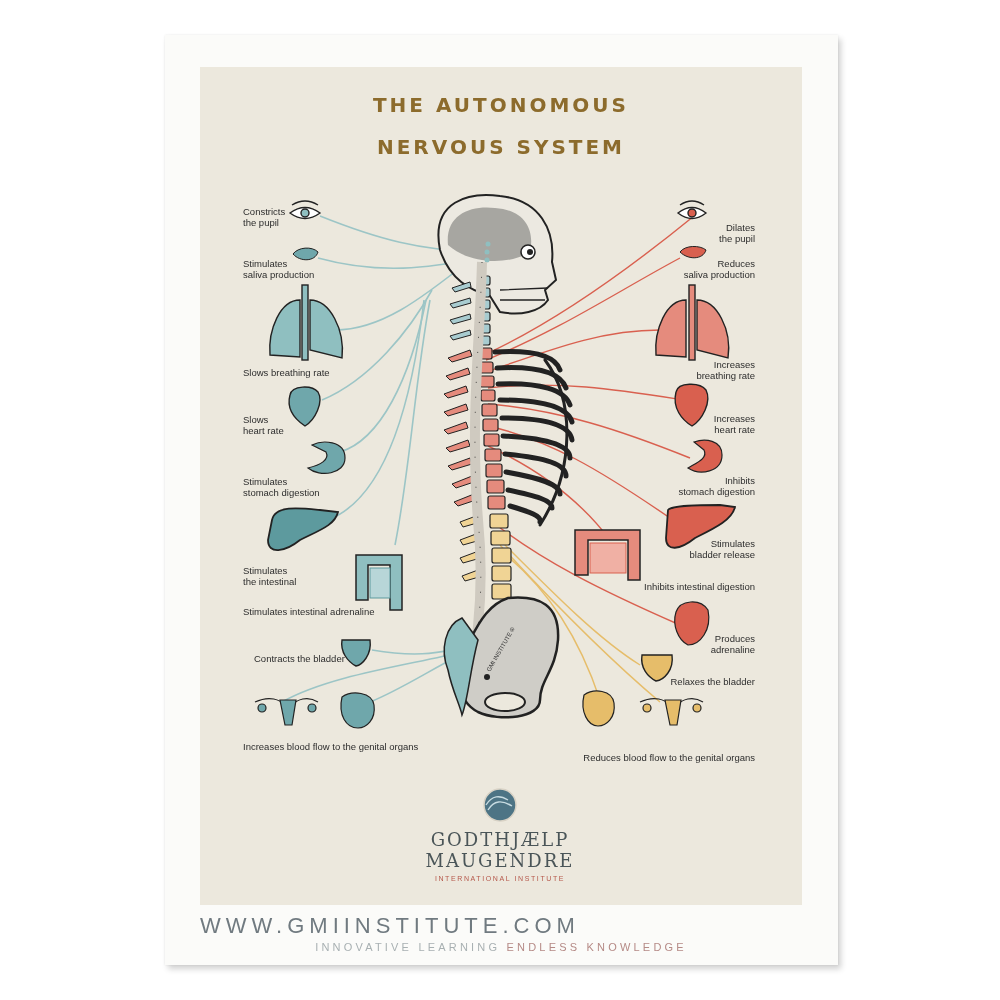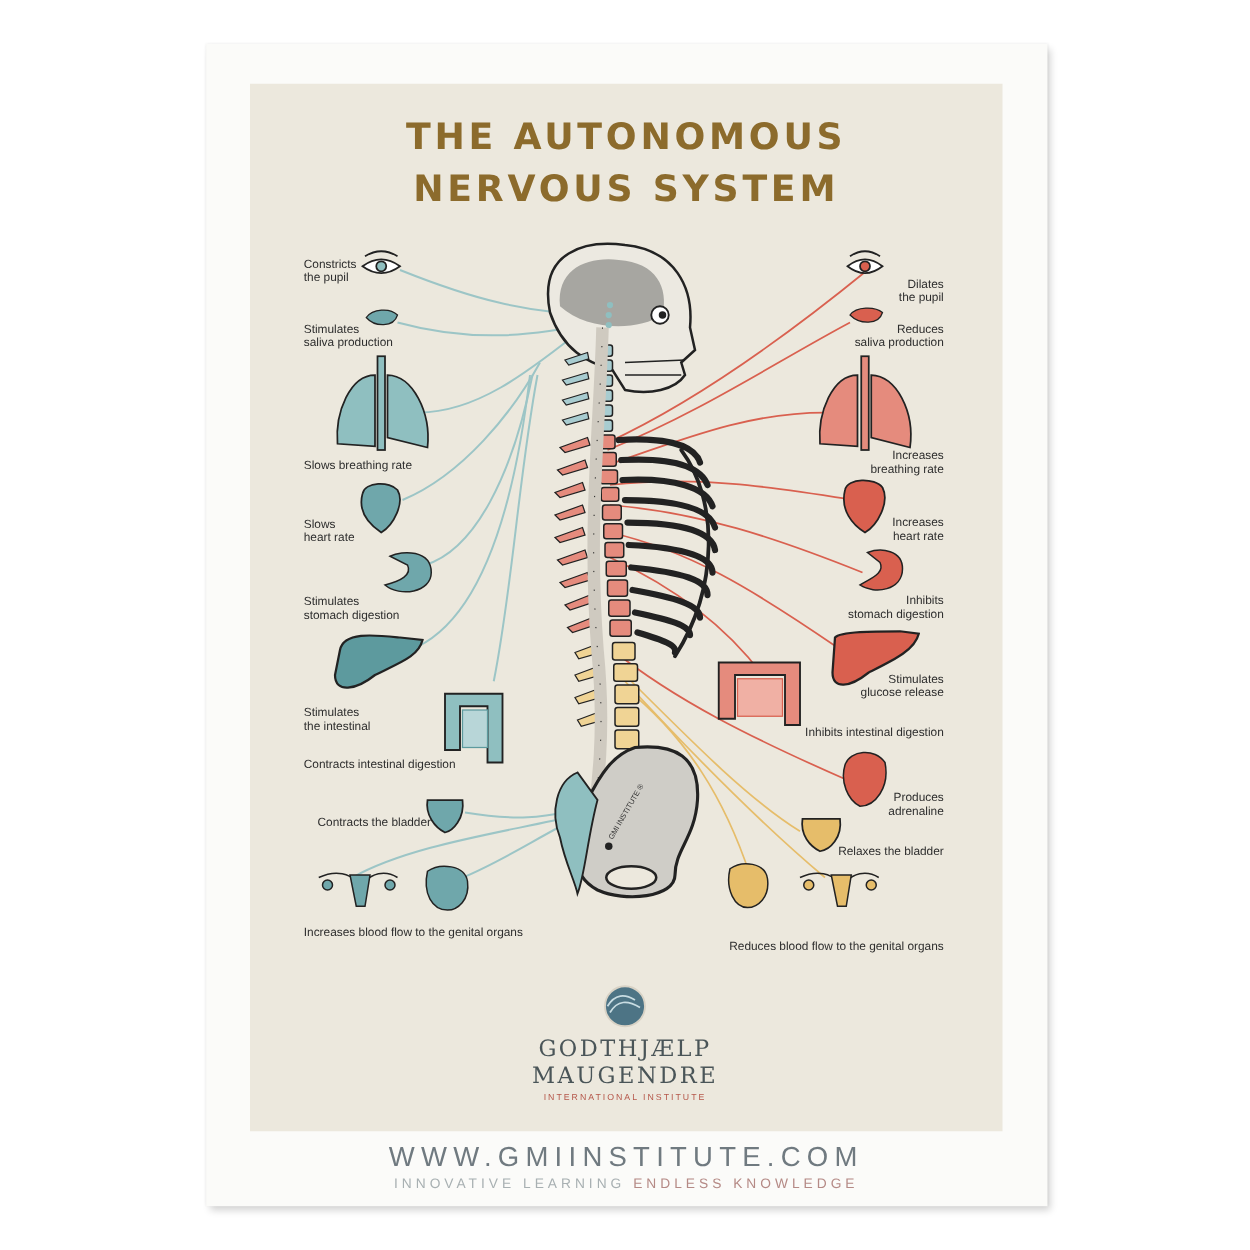--- a/index.html
+++ b/index.html
@@ -1,29 +1,29 @@
 <!DOCTYPE html>
 <html><head>
 <meta charset="utf-8">
 <style>
   html,body{margin:0;padding:0;background:#ffffff;}
   body{width:1000px;height:1000px;position:relative;overflow:hidden;font-family:"DejaVu Sans",sans-serif;}
   .board{position:absolute;left:165px;top:35px;width:673px;height:930px;background:#fbfbf9;
     box-shadow:3px 4px 6px rgba(0,0,0,0.18),0 0 2px rgba(0,0,0,0.08);}
   .panel{position:absolute;left:200px;top:67px;width:602px;height:838px;background:#ece8dd;}
   .title{position:absolute;left:200px;width:602px;text-align:center;color:#8c6b2c;
-    font-family:"DejaVu Sans",sans-serif;font-weight:bold;font-size:29px;letter-spacing:3px;line-height:1;}
+    font-family:"DejaVu Sans",sans-serif;font-weight:bold;font-size:20px;letter-spacing:3px;line-height:1;}
   .lbl{position:absolute;font-family:"Liberation Sans",sans-serif;font-size:9.5px;line-height:11px;color:#2d2d2d;white-space:nowrap;}
   .lbl.r{text-align:right;}
   svg.art{position:absolute;left:0;top:0;width:1000px;height:1000px;}
   .brand1,.brand2{position:absolute;left:400px;width:200px;text-align:center;font-family:"DejaVu Serif",serif;
     color:#4a5558;font-size:18px;letter-spacing:2px;line-height:1;}
   .brand3{position:absolute;left:400px;width:200px;text-align:center;font-family:"Liberation Sans",sans-serif;
     color:#b5574a;font-size:7px;letter-spacing:1.6px;}
-  .url{position:absolute;left:200px;width:602px;text-align:center;font-family:"Liberation Sans",sans-serif;
+  .url{position:absolute;left:200px;width:602px;font-family:"Liberation Sans",sans-serif;
     font-size:22px;letter-spacing:5px;color:#707a80;}
   .tagline{position:absolute;left:200px;width:602px;text-align:center;font-family:"Liberation Sans",sans-serif;
     font-size:11px;letter-spacing:3.2px;color:#a8b0b2;}
   .tagline .hl{color:#b58a86;margin-top:36px;}
 </style>
 </head>
 <body>
 
 <div class="board"></div>
 <div class="panel"></div>
@@ -261,21 +261,21 @@
 </div>
 <div class="lbl" style="left:243px;top:476px;">
   <div>Stimulates</div>
     <div>stomach digestion</div>
 </div>
 <div class="lbl" style="left:243px;top:565px;">
   <div>Stimulates</div>
     <div>the intestinal</div>
 </div>
 <div class="lbl" style="left:243px;top:606px;">
-  <div>Contracts intestinal digestion</div>
+  <div>Stimulates intestinal adrenaline</div>
 </div>
 <div class="lbl" style="left:254px;top:653px;">
   <div>Contracts the bladder</div>
 </div>
 <div class="lbl" style="left:243px;top:741px;">
   <div>Increases blood flow to the genital organs</div>
 </div>
 
 <div class="lbl r" style="right:245px;top:222px;">
   <div>Dilates</div>
@@ -292,21 +292,21 @@
 <div class="lbl r" style="right:245px;top:413px;">
   <div>Increases</div>
     <div>heart rate</div>
 </div>
 <div class="lbl r" style="right:245px;top:475px;">
   <div>Inhibits</div>
     <div>stomach digestion</div>
 </div>
 <div class="lbl r" style="right:245px;top:538px;">
   <div>Stimulates</div>
-    <div>glucose release</div>
+    <div>bladder release</div>
 </div>
 <div class="lbl r" style="right:245px;top:581px;">
   <div>Inhibits intestinal digestion</div>
 </div>
 <div class="lbl r" style="right:245px;top:633px;">
   <div>Produces</div>
     <div>adrenaline</div>
 </div>
 <div class="lbl r" style="right:245px;top:676px;">
   <div>Relaxes the bladder</div>

